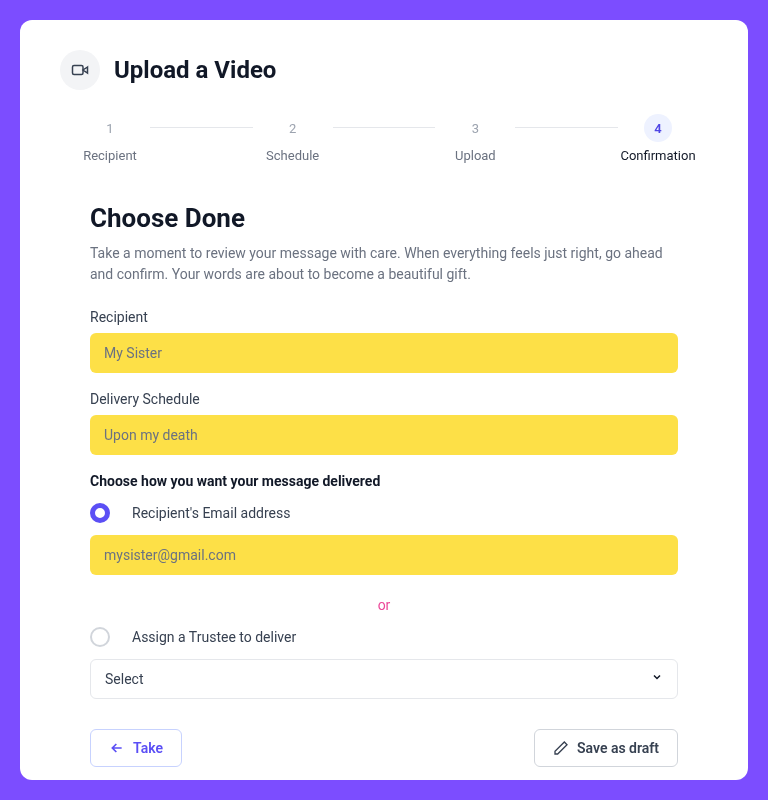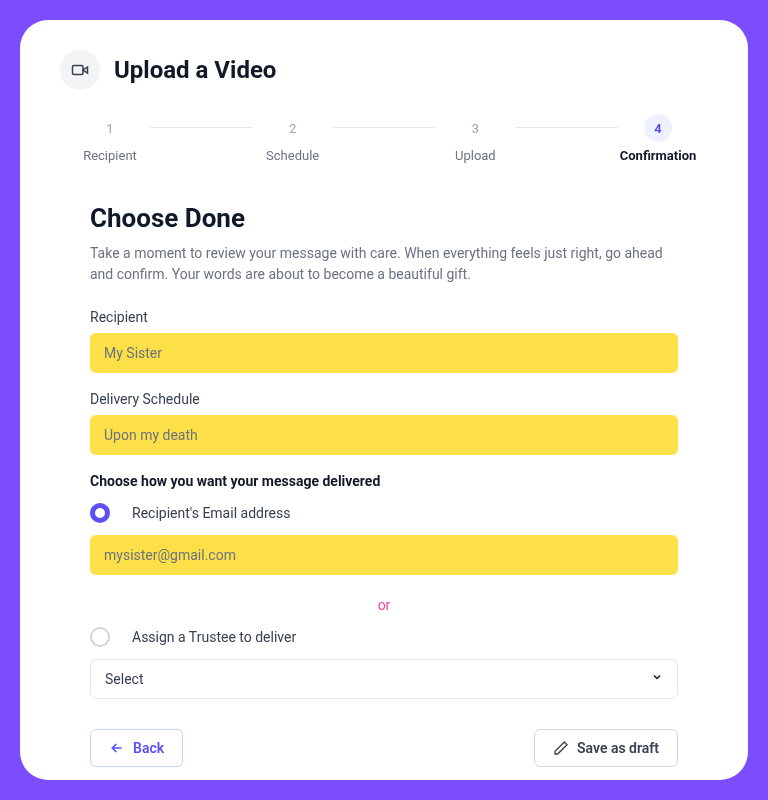--- a/index.html
+++ b/index.html
@@ -1,26 +1,26 @@
 <!DOCTYPE html>
 <html><head>
 <meta charset="utf-8">
 <style>
 *{box-sizing:border-box;margin:0;padding:0;font-family:-apple-system,BlinkMacSystemFont,'Segoe UI',Roboto,sans-serif}
 body{background:#7c4dff;padding:20px;width:768px;height:800px}
-.card{background:#fff;border-radius:28px;padding:30px 40px 40px;height:100%;overflow:hidden}
+.card{background:#fff;border-radius:12px;padding:30px 40px 40px;height:100%;overflow:hidden}
 .header{display:flex;align-items:center;gap:14px;margin-bottom:24px}
 .icon-circle{width:40px;height:40px;border-radius:50%;background:#f3f4f6;display:flex;align-items:center;justify-content:center}
 .page-title{font-size:24px;font-weight:700;color:#111827}
 .stepper{display:flex;align-items:center;margin-bottom:40px;padding:0 10px}
 .step{display:flex;flex-direction:column;align-items:center;gap:6px;flex:0 0 auto;width:80px}
 .step-num{width:28px;height:28px;border-radius:50%;display:flex;align-items:center;justify-content:center;font-size:13px;color:#9ca3af;background:#fff}
 .step.active .step-num{background:#eef2ff;color:#4f46e5;font-weight:600}
 .step-label{font-size:13px;color:#6b7280}
-.step.active .step-label{color:#111827;font-weight:700}
+.step.active .step-label{color:#111827;font-weight:400}
 .step-line{flex:1;height:1px;background:#e5e7eb;margin-top:-22px}
 .content{padding:0 30px}
 .heading{font-size:26px;font-weight:700;color:#111827;margin-bottom:10px}
 .subtext{font-size:14px;color:#6b7280;line-height:1.5;margin-bottom:24px}
 .field-label{font-size:14px;color:#374151;margin-bottom:8px;display:block}
 .field-input{width:100%;background:#fde047;border:none;border-radius:6px;padding:12px 14px;font-size:14px;color:#6b7280;margin-bottom:18px}
 .section-label{font-size:14px;font-weight:700;color:#111827;margin-bottom:14px}
 .radio-row{display:flex;align-items:center;gap:22px;margin-bottom:12px}
 .radio{width:20px;height:20px;border-radius:50%;border:2px solid #d1d5db;display:flex;align-items:center;justify-content:center;cursor:pointer}
 .radio.checked{border:5px solid #5b4ff5}
@@ -101,21 +101,21 @@
       <svg width="12" height="12" viewBox="0 0 24 24" fill="none" stroke="#111827" stroke-width="3">
           <path d="M6 9l6 6 6-6"></path>
         </svg>
     </div>
 
     <div class="footer">
       <button class="btn btn-back">
         <svg width="16" height="16" viewBox="0 0 24 24" fill="none" stroke="#5b4ff5" stroke-width="2.5">
             <path d="M19 12H5M11 18l-6-6 6-6"></path>
           </svg>
-        <span>Back</span>
+        <span>Take</span>
       </button>
       <div class="footer-right">
         <button class="btn btn-draft">
           <svg width="16" height="16" viewBox="0 0 24 24" fill="none" stroke="#374151" stroke-width="2">
               <path d="M17 3l4 4L7 21H3v-4L17 3z"></path>
             </svg>
           <span>Save as draft</span>
         </button>
       </div>
     </div>

